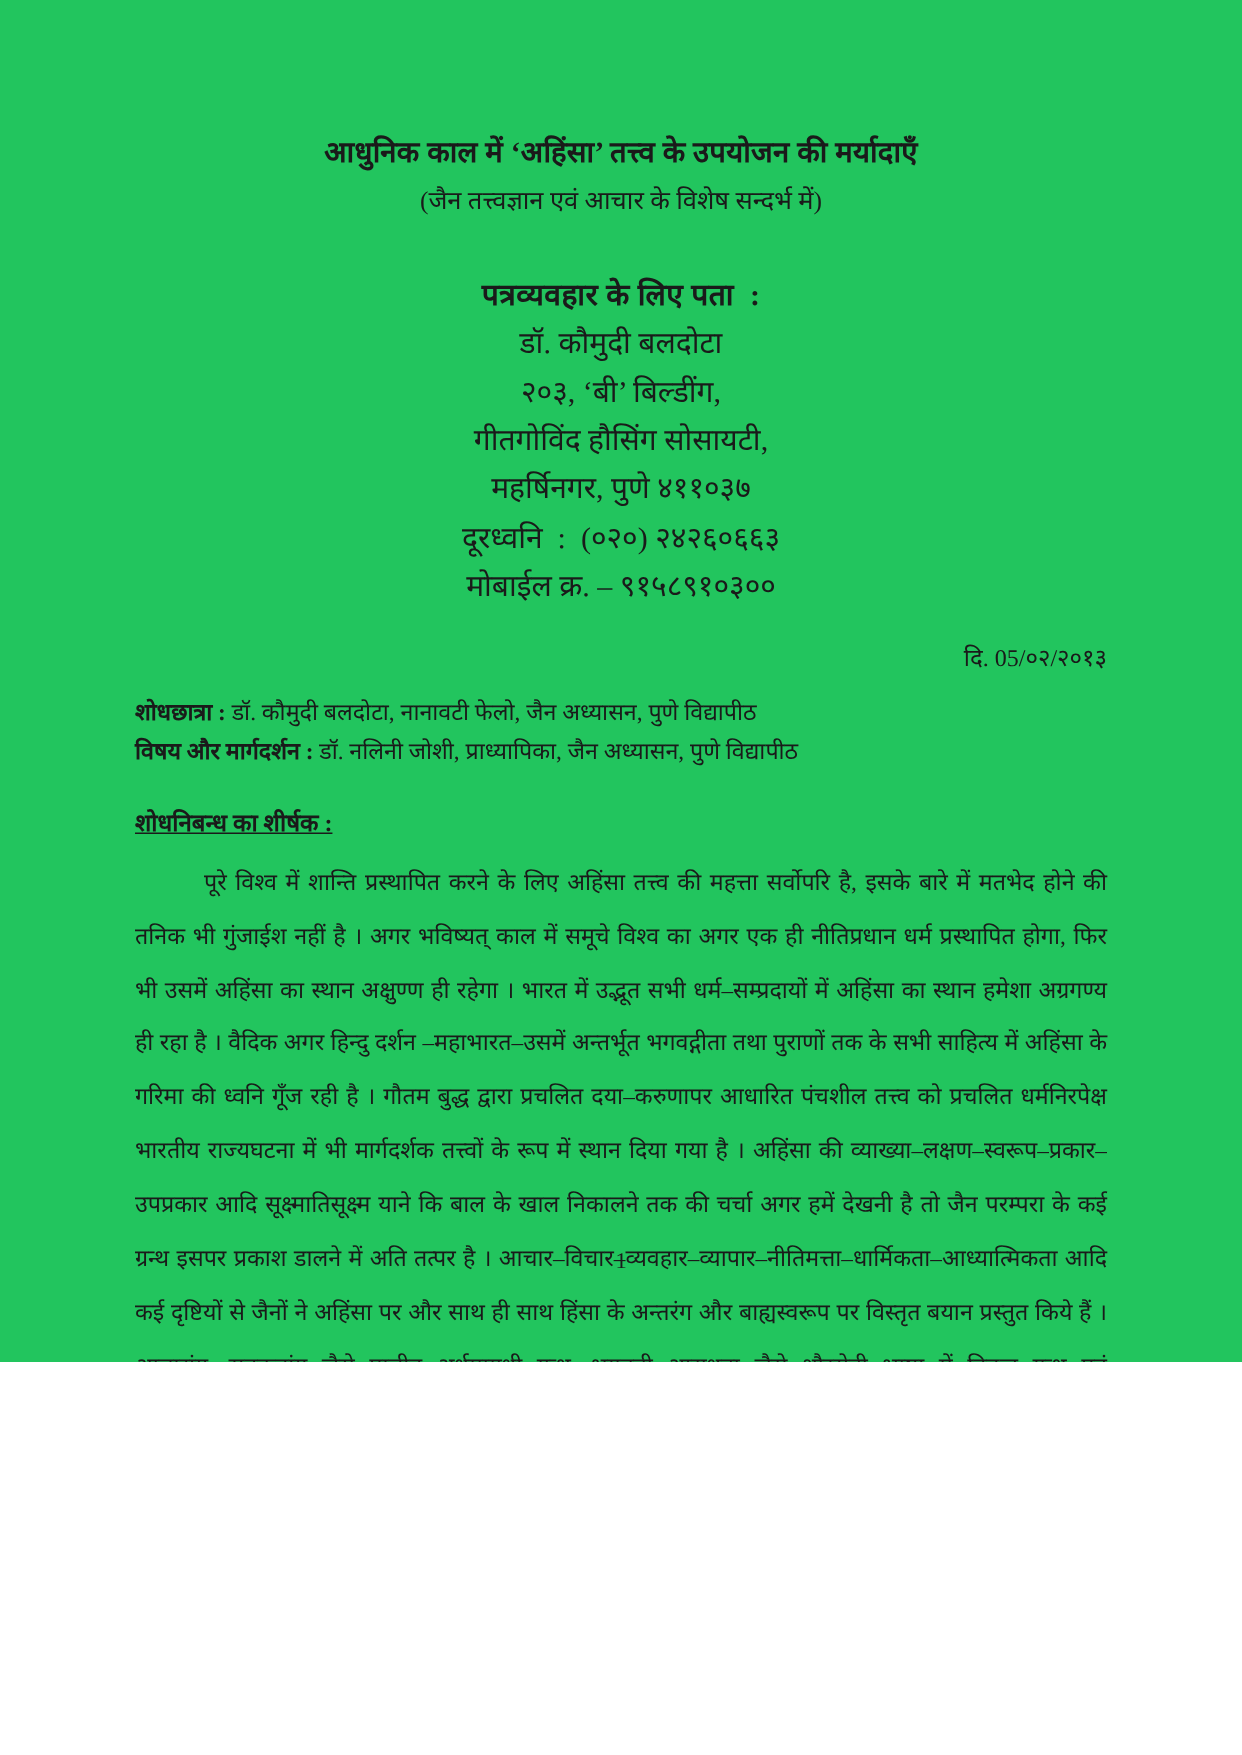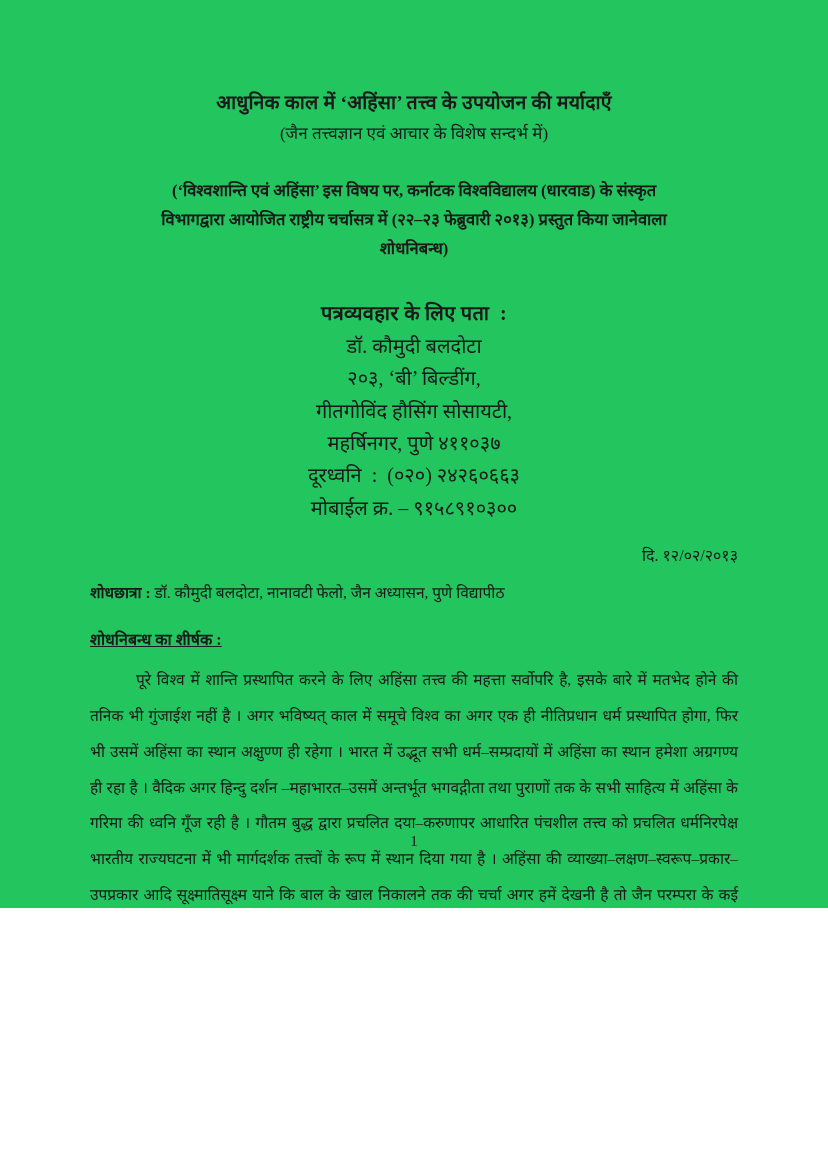--- a/index.html
+++ b/index.html
@@ -122,42 +122,38 @@
 </head>
 <body>
 
 <div class="page">
 
   <div class="title-block">
     <h1 class="doc-title">आधुनिक काल में ‘अहिंसा’ तत्त्व के उपयोजन की मर्यादाएँ</h1>
     <h2 class="doc-subtitle">(जैन तत्त्वज्ञान एवं आचार के विशेष सन्दर्भ में)</h2>
   </div>
 
-  <div class="conf-note">
-    <span class="cline">(‘विश्वशान्ति एवं अहिंसा’ इस विषय पर, कर्नाटक विश्वविद्यालय (धारवाड) के संस्कृत</span>
-    <span class="cline">विभागद्वारा आयोजित राष्ट्रीय चर्चासत्र में (२२–२३ फेब्रुवारी २०१३) प्रस्तुत किया जानेवाला</span>
-    <span class="cline">शोधनिबन्ध)</span>
-  </div>
 
   <div class="address-block">
     <span class="addr-line addr-heading">पत्रव्यवहार के लिए पता  :</span>
     <span class="addr-line">डॉ. कौमुदी बलदोटा</span>
     <span class="addr-line">२०३, ‘बी’ बिल्डींग,</span>
     <span class="addr-line">गीतगोविंद हौसिंग सोसायटी,</span>
     <span class="addr-line">महर्षिनगर, पुणे ४११०३७</span>
     <span class="addr-line">दूरध्वनि  :  (०२०) २४२६०६६३</span>
     <span class="addr-line">मोबाईल क्र. – ९१५८९१०३००</span>
   </div>
 
   <div class="date-line">
-    <span>दि. १२/०२/२०१३</span>
+    <span>दि. 05/०२/२०१३</span>
   </div>
 
   <div class="meta-block">
     <span class="meta-row"><span class="meta-label">शोधछात्रा  :</span><span class="meta-value"> डॉ. कौमुदी बलदोटा, नानावटी फेलो, जैन अध्यासन, पुणे विद्यापीठ</span></span>
+    <span class="meta-row"><span class="meta-label">विषय और मार्गदर्शन  :</span><span class="meta-value"> डॉ. नलिनी जोशी, प्राध्यापिका, जैन अध्यासन, पुणे विद्यापीठ</span></span>
   </div>
 
   <div class="section-heading">शोधनिबन्ध का शीर्षक  :</div>
 
   <p class="body-text">पूरे विश्व में शान्ति प्रस्थापित करने के लिए अहिंसा तत्त्व की महत्ता सर्वोपरि है, इसके बारे में मतभेद होने की तनिक भी गुंजाईश नहीं है । अगर भविष्यत् काल में समूचे विश्व का अगर एक ही नीतिप्रधान धर्म प्रस्थापित होगा, फिर भी उसमें अहिंसा का स्थान अक्षुण्ण ही रहेगा । भारत में उद्भूत सभी धर्म–सम्प्रदायों में अहिंसा का स्थान हमेशा अग्रगण्य ही रहा है । वैदिक अगर हिन्दु दर्शन –महाभारत–उसमें अन्तर्भूत भगवद्गीता तथा पुराणों तक के सभी साहित्य में अहिंसा के गरिमा की ध्वनि गूँज रही है । गौतम बुद्ध द्वारा प्रचलित दया–करुणापर आधारित पंचशील तत्त्व को प्रचलित धर्मनिरपेक्ष भारतीय राज्यघटना में भी मार्गदर्शक तत्त्वों के रूप में स्थान दिया गया है । अहिंसा की व्याख्या–लक्षण–स्वरूप–प्रकार–उपप्रकार आदि सूक्ष्मातिसूक्ष्म याने कि बाल के खाल निकालने तक की चर्चा अगर हमें देखनी है तो जैन परम्परा के कई ग्रन्थ इसपर प्रकाश डालने में अति तत्पर है । आचार–विचार–व्यवहार–व्यापार–नीतिमत्ता–धार्मिकता–आध्यात्मिकता आदि कई दृष्टियों से जैनों ने अहिंसा पर और साथ ही साथ हिंसा के अन्तरंग और बाह्यस्वरूप पर विस्तृत बयान प्रस्तुत किये हैं । आचारांग, सूत्रकृतांग जैसे प्राचीन अर्धमागधी ग्रन्थ, भगवती आराधना जैसे शौरसेनी भाषा में निबद्ध ग्रन्थ एवं पुरुषार्थसिद्ध्युपाय जैसे संस्कृत ग्रन्थों में, जैनियों ने हिंसा–</p>
 
   <div class="page-number">1</div>
 
 </div>
 

